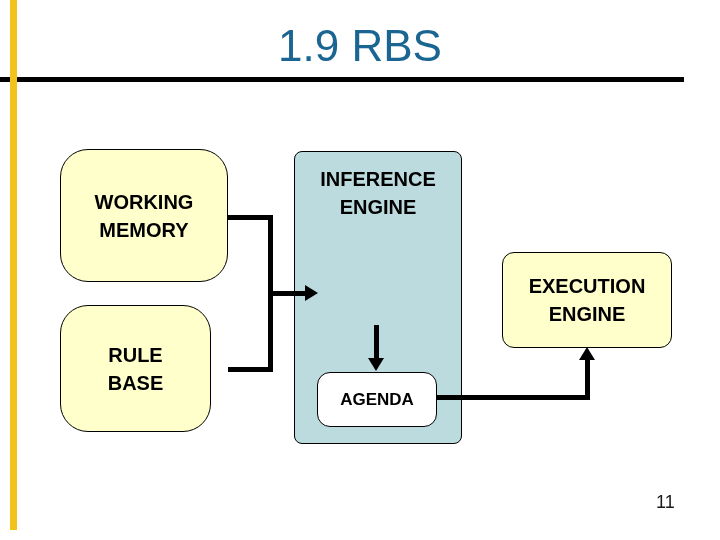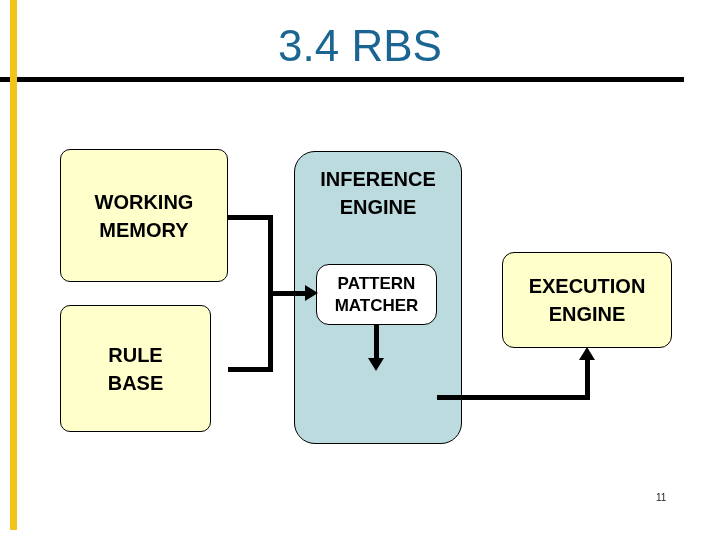--- a/index.html
+++ b/index.html
@@ -41,28 +41,28 @@
     box-sizing: border-box;
     border: 1px solid #000000;
     display: flex;
     align-items: center;
     justify-content: center;
     text-align: center;
     font-weight: bold;
     color: #000000;
     white-space: pre-line;
   }
-  .node-yellow { background: #ffffcc; border-radius: 10px; font-size: 20px; line-height: 28px; }
+  .node-yellow { background: #ffffcc; border-radius: 28px; font-size: 20px; line-height: 28px; }
   .wm { left: 60px; top: 149px; width: 168px; height: 133px; }
   .rb { left: 60px; top: 305px; width: 151px; height: 127px; }
   .ee { left: 502px; top: 252px; width: 170px; height: 96px; border-radius: 12px; }
   .ie {
     left: 294px; top: 151px; width: 168px; height: 293px;
     background: #bcdbdf;
-    border-radius: 21px;
+    border-radius: 8px;
     align-items: flex-start;
     font-size: 20px; line-height: 28px;
     padding-top: 13px;
   }
   .node-white { background: #ffffff; border-radius: 13px; font-size: 17px; line-height: 22px; }
   .pm { left: 316px; top: 264px; width: 121px; height: 61px; z-index: 3; }
   .ag { left: 317px; top: 372px; width: 120px; height: 55px; z-index: 3; }
   .conn {
     position: absolute;
     background: #000000;
@@ -80,54 +80,53 @@
     border-right: 8px solid transparent;
   }
   .arrow-up {
     border-bottom: 13px solid #000000;
     border-left: 8px solid transparent;
     border-right: 8px solid transparent;
   }
   .page-number {
     position: absolute;
     left: 656px; top: 492px;
-    font-size: 10px;
+    font-size: 18px;
     color: #1a1a1a;
   }
 </style>
 </head>
 <body>
 
 <div class="slide">
 
   <div class="accent-bar"></div>
 
-  <div class="slide-title">3.4 RBS</div>
+  <div class="slide-title">1.9 RBS</div>
   <div class="title-rule"></div>
 
   <div class="node node-yellow wm">
     <span>WORKING
 MEMORY</span>
   </div>
 
   <div class="node node-yellow rb">
     <span>RULE
 BASE</span>
   </div>
 
   <div class="node ie">
     <span>INFERENCE
 ENGINE</span>
   </div>
 
-  <div class="node node-white pm">
-    <span>PATTERN
-MATCHER</span>
+
+  <div class="node node-white ag">
+    <span>AGENDA</span>
   </div>
-
 
   <div class="node node-yellow ee">
     <span>EXECUTION
 ENGINE</span>
   </div>
 
   <div class="conn" style="left:228px; top:215px; width:45px; height:5px;"></div>
   <div class="conn" style="left:228px; top:367px; width:45px; height:5px;"></div>
   <div class="conn" style="left:268px; top:215px; width:5px; height:157px;"></div>
   <div class="conn" style="left:268px; top:291px; width:38px; height:5px;"></div>

